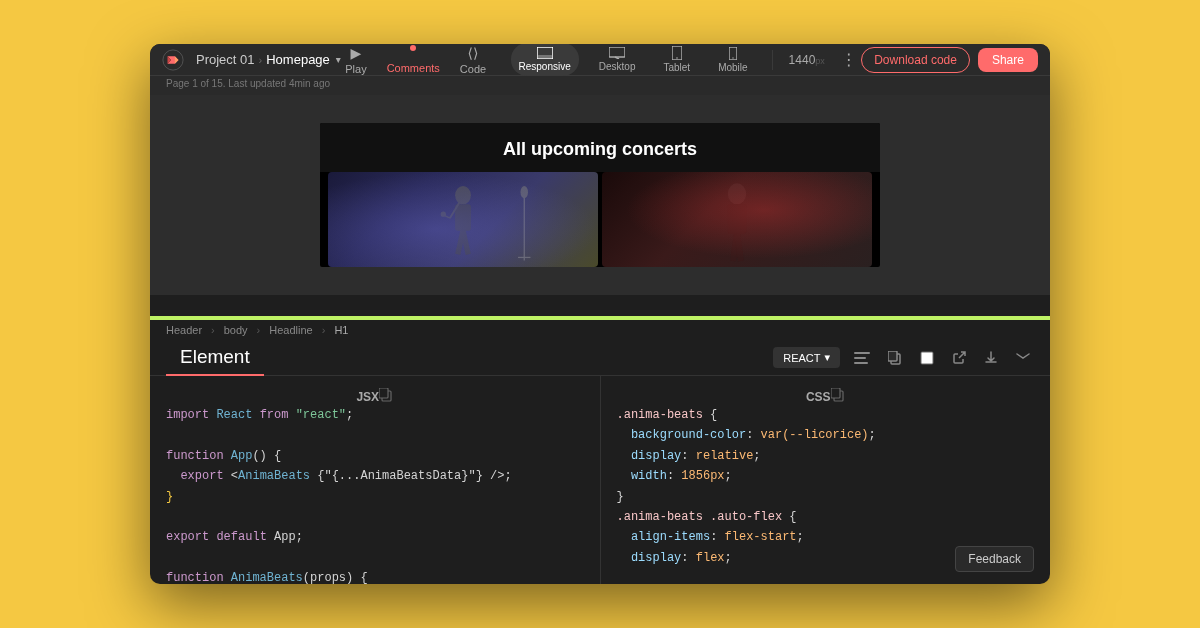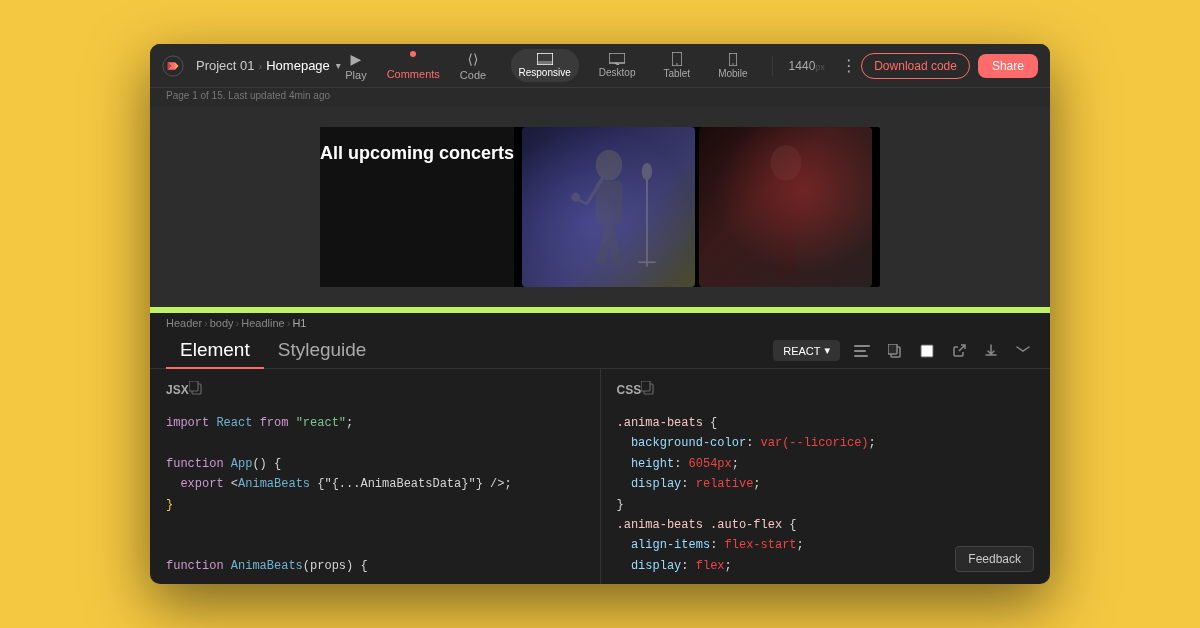--- a/index.html
+++ b/index.html
@@ -19,21 +19,21 @@
       background: #1e1e1e;
       border-radius: 10px;
       overflow: hidden;
       display: flex;
       flex-direction: column;
       box-shadow: 0 20px 60px rgba(0,0,0,0.5);
     }
     
     .top-bar {
       background: #2a2a2a;
-      height: 44px;
+      height: 32px;
       display: flex;
       align-items: center;
       padding: 0 12px;
       border-bottom: 1px solid #3a3a3a;
       flex-shrink: 0;
     }
     .logo-area {
       display: flex;
       align-items: center;
       gap: 6px;
@@ -157,26 +157,26 @@
       display: flex;
       align-items: center;
       justify-content: center;
       overflow: hidden;
       max-height: 200px;
       flex-shrink: 0;
     }
     .canvas-content {
       background: #000;
       width: 560px;
-      height: 160px;
+      height: 144px;
       border-radius: 2px;
       overflow: hidden;
       position: relative;
       display: flex;
-      flex-direction: row;
+      flex-direction: column;
     }
     .concert-title {
       color: #fff;
       text-align: center;
       font-size: 18px;
       font-weight: 700;
       padding: 16px 0 12px;
       background: #111;
     }
     .concert-images {
@@ -211,23 +211,24 @@
       background: radial-gradient(ellipse at 60% 40%, rgba(200,50,50,0.4) 0%, transparent 60%);
     }
     
     .breadcrumb-bar {
       background: #1e1e1e;
       padding: 4px 16px;
       font-size: 11px;
       color: #888;
       display: flex;
       align-items: center;
-      gap: 2px;
+      gap: 9px;
       flex-shrink: 0;
-      border-top: 6px solid #bef264;
+      border-top: 4px solid #bef264;
+      margin-top: 21px;
     }
     .breadcrumb-arrow { color: #555; }
     .breadcrumb-item.active { color: #aaa; }
     
     .tab-bar {
       background: #1e1e1e;
       display: flex;
       align-items: center;
       padding: 0 16px;
       border-bottom: 1px solid #333;
@@ -286,22 +287,22 @@
       flex: 1;
       padding: 12px 16px;
       overflow: hidden;
       position: relative;
       border-right: 1px solid #333;
     }
     .code-panel:last-child { border-right: none; }
     .panel-header {
       display: flex;
       align-items: center;
-      justify-content: flex-start;
-      margin-bottom: 15px;
+      justify-content: center;
+      margin-bottom: 0;
     }
     .panel-title {
       font-size: 12px;
       font-weight: 600;
       color: #aaa;
     }
     .copy-btn {
       background: none;
       border: none;
       color: #666;
@@ -320,21 +321,21 @@
     .kw-func { color: #cc99cd; text-align: center; }
     .kw-funcname { color: #6fb3d2; }
     .kw-plain { color: #d4d4d4; }
     .kw-tagname { color: #6fb3d2; }
     .kw-export { color: #cc99cd; }
     .kw-default { color: #cc99cd; }
     .kw-bracket { color: #f4c842; }
     
     .css-selector { color: #f7c6c7; }
     .css-property { color: #9cdcfe; }
-    .css-value { color: #ef4444; }
+    .css-value { color: #fdba74; }
     .css-plain { color: #d4d4d4; }
     
     .feedback-btn {
       position: absolute;
       bottom: 12px;
       right: 16px;
       background: #2a2a2a;
       border: 1px solid #444;
       color: #ccc;
       padding: 5px 12px;
@@ -465,23 +466,20 @@
     <span class="breadcrumb-arrow">›</span>
     <span>Headline</span>
     <span class="breadcrumb-arrow">›</span>
     <span class="breadcrumb-item active">H1</span>
   </div>
 
   <div class="tab-bar">
     <div class="tab active">
       <span>Element</span>
     </div>
-    <div class="tab">
-      <span>Styleguide</span>
-    </div>
     <div class="tab-right-controls">
       <button class="framework-btn">
         <span>REACT</span>
         <span>▾</span>
       </button>
       <button class="icon-btn">
         <svg width="16" height="12" viewBox="0 0 16 12" fill="none">
           <rect x="0" y="0" width="16" height="2" rx="1" fill="#888"></rect>
           <rect x="0" y="5" width="12" height="2" rx="1" fill="#888"></rect>
           <rect x="0" y="10" width="14" height="2" rx="1" fill="#888"></rect>
@@ -530,41 +528,42 @@
           </svg>
         </button>
       </div>
       <div class="code-block">
         <div class="code-line"><span class="kw-import">import </span><span class="kw-react">React</span><span class="kw-plain"> </span><span class="kw-from">from</span><span class="kw-plain"> </span><span class="kw-string">"react"</span><span class="kw-plain">;</span></div>
         <div class="code-line">&nbsp;</div>
         <div class="code-line"><span class="kw-func">function </span><span class="kw-funcname">App</span><span class="kw-plain">() {</span></div>
         <div class="code-line"><span class="kw-plain">  </span><span class="kw-func">export </span><span class="kw-plain">&lt;</span><span class="kw-tagname">AnimaBeats</span><span class="kw-plain"> {"{...AnimaBeatsData}"} /&gt;;</span></div>
         <div class="code-line"><span class="kw-bracket">}</span></div>
         <div class="code-line">&nbsp;</div>
+        <div class="code-line"><span class="kw-export">export </span><span class="kw-default">default</span><span class="kw-plain"> App;</span></div>
         <div class="code-line">&nbsp;</div>
         <div class="code-line"><span class="kw-func">function </span><span class="kw-funcname">AnimaBeats</span><span class="kw-plain">(props) {</span></div>
 
       </div>
     </div>
 
     <div class="code-panel" style="position:relative;">
       <div class="panel-header">
         <span class="panel-title">CSS</span>
         <button class="copy-btn">
           <svg width="14" height="14" viewBox="0 0 14 14" fill="none">
             <rect x="3" y="3" width="9" height="10" rx="1" stroke="#666" stroke-width="1.2" fill="none"></rect>
             <rect x="0" y="0" width="9" height="10" rx="1" stroke="#666" stroke-width="1.2" fill="#1e1e1e"></rect>
           </svg>
         </button>
       </div>
       <div class="code-block">
         <div class="code-line"><span class="css-selector">.anima-beats</span><span class="css-plain"> {</span></div>
         <div class="code-line"><span class="css-plain">  </span><span class="css-property">background-color</span><span class="css-plain">: </span><span class="css-value">var(--licorice)</span><span class="css-plain">;</span></div>
-        <div class="code-line"><span class="css-plain">  </span><span class="css-property">height</span><span class="css-plain">: </span><span class="css-value">6054px</span><span class="css-plain">;</span></div>
         <div class="code-line"><span class="css-plain">  </span><span class="css-property">display</span><span class="css-plain">: </span><span class="css-value">relative</span><span class="css-plain">;</span></div>
+        <div class="code-line"><span class="css-plain">  </span><span class="css-property">width</span><span class="css-plain">: </span><span class="css-value">1856px</span><span class="css-plain">;</span></div>
         <div class="code-line"><span class="css-plain">}</span></div>
         <div class="code-line"><span class="css-selector">.anima-beats .auto-flex</span><span class="css-plain"> {</span></div>
         <div class="code-line"><span class="css-plain">  </span><span class="css-property">align-items</span><span class="css-plain">: </span><span class="css-value">flex-start</span><span class="css-plain">;</span></div>
         <div class="code-line"><span class="css-plain">  </span><span class="css-property">display</span><span class="css-plain">: </span><span class="css-value">flex</span><span class="css-plain">;</span></div>
 
       </div>
 
       <button class="feedback-btn">Feedback</button>
     </div>
   </div>

